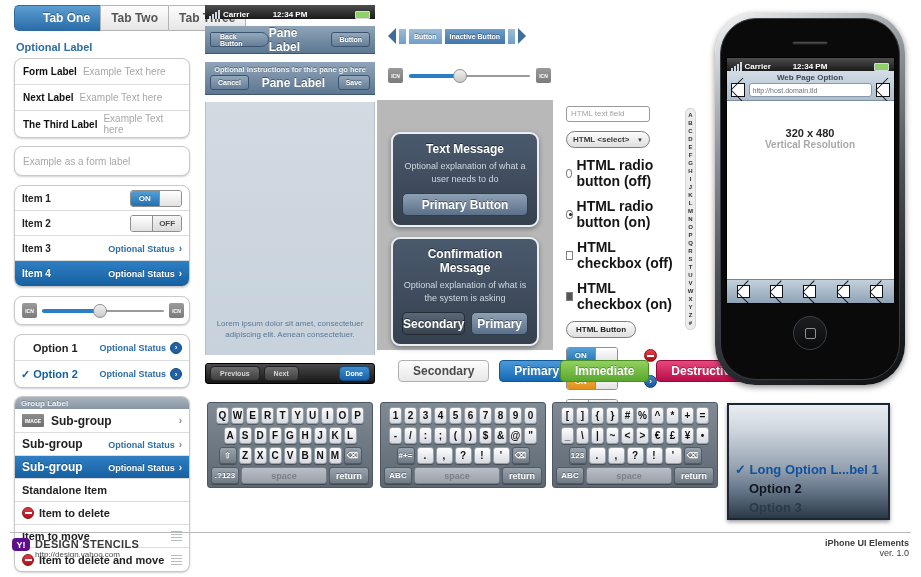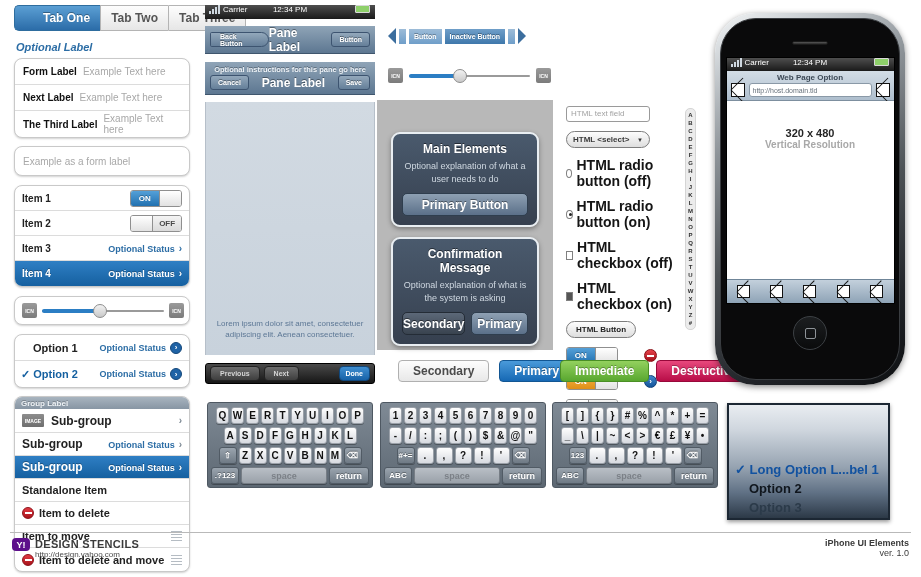--- a/index.html
+++ b/index.html
@@ -125,22 +125,22 @@
     background:linear-gradient(#e23b43,#a8141c); border:1px solid #8d1118;
     display:inline-flex;align-items:center;justify-content:center; margin-right:5px;
   }
   .delicon i { display:block; width:7px; height:2px; background:#fff; }
   .grip { width:11px; }
   .grip i { display:block; height:1px; background:#b5bcc3; margin:2px 0; }
 
   
   .statusbar {
     height:14px; background:linear-gradient(#4e4e4e,#1a1a1a);
-    display:flex; align-items:flex-start; padding:0 4px; color:#fff;
-    font-size:8px; font-weight:normal; position:relative;
+    display:flex; align-items:flex-end; padding:0 4px; color:#fff;
+    font-size:8px; font-weight:bold; position:relative;
   }
   .bars { display:flex; align-items:flex-end; gap:1px; margin-right:3px;}
   .bars i { width:2px; background:#cfd8e0; display:block;}
   .battery {
     position:absolute; right:5px; width:15px; height:8px;
     border:1px solid #d8d8d8; border-radius:1px; background:#8ed06a;
   }
   .navbar {
     height:28px; background:linear-gradient(#8fa4b7,#5d7791);
     display:flex; align-items:center; justify-content:space-between; padding:0 5px;
@@ -342,21 +342,21 @@
 <div class="stage">
 
   <div class="abs" style="left:14px; top:5px;">
 
     <div class="tabs">
       <div class="tab active">Tab One</div>
       <div class="tab">Tab Two</div>
       <div class="tab">Tab Three</div>
     </div>
 
-    <div style="margin-top:10px; margin-left:2px;font-style:italic;" class="opt-label">Optional Label</div>
+    <div style="margin-top:10px; margin-left:2px;" class="opt-label">Optional Label</div>
 
     <div class="panel-white formlist shadowbox" style="margin-top:5px;">
       <div class="formrow">
         <span class="lbl">Form Label</span>
         <span class="ph">Example Text here</span>
       </div>
       <div class="formrow">
         <span class="lbl">Next Label</span>
         <span class="ph">Example Text here</span>
       </div>
@@ -544,21 +544,21 @@
       <div class="base"></div>
       <div class="fill" style="width:40%"></div>
       <div class="thumb" style="left:36%"></div>
     </div>
     <div class="sq-icon">ICN</div>
   </div>
 
   <div class="abs" style="left:377px; top:100px; width:176px; height:250px; background:#b8b8b8;"></div>
 
   <div class="abs dlg" style="left:391px; top:132px; width:148px;">
-    <h4>Main Elements</h4>
+    <h4>Text Message</h4>
     <p>Optional explanation of what a user needs to do</p>
     <div class="btn-primary">Primary Button</div>
   </div>
 
   <div class="abs dlg" style="left:391px; top:237px; width:148px;">
     <h4>Confirmation Message</h4>
     <p>Optional explanation of what is the system is asking</p>
     <div style="display:flex; gap:6px;">
       <div class="btn-secondary" style="flex:1">Secondary</div>
       <div class="btn-primary" style="flex:1">Primary</div>

